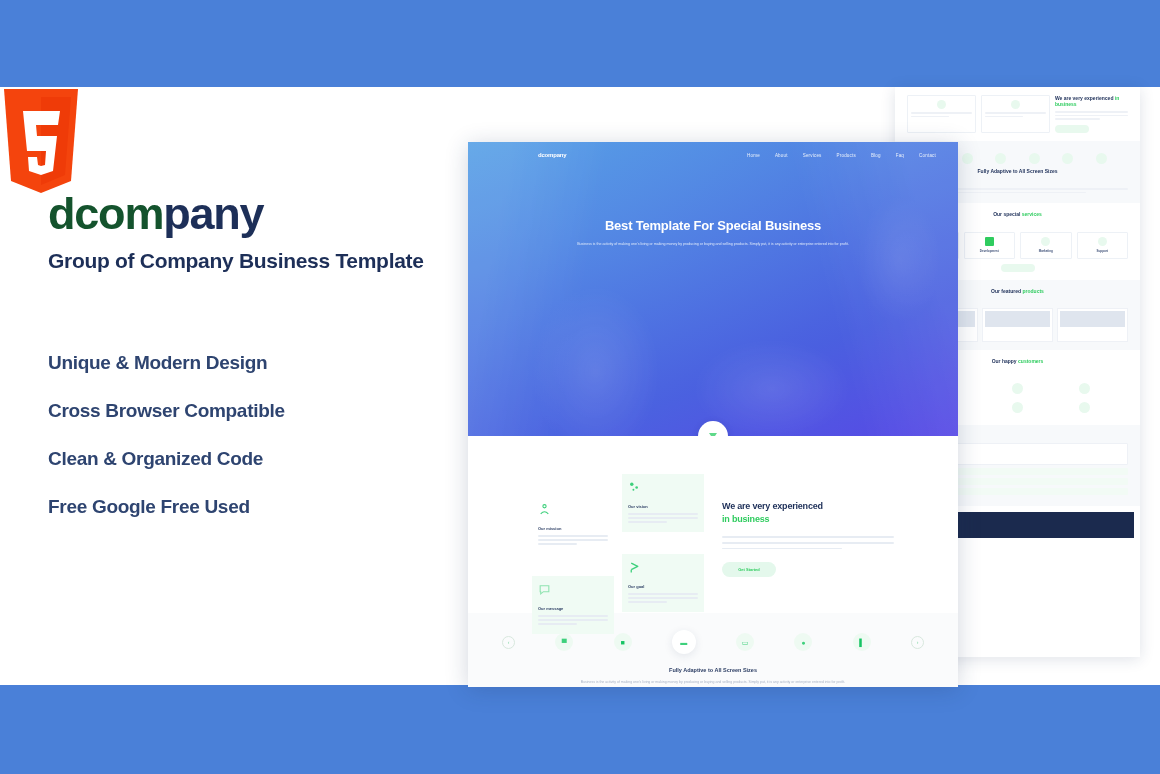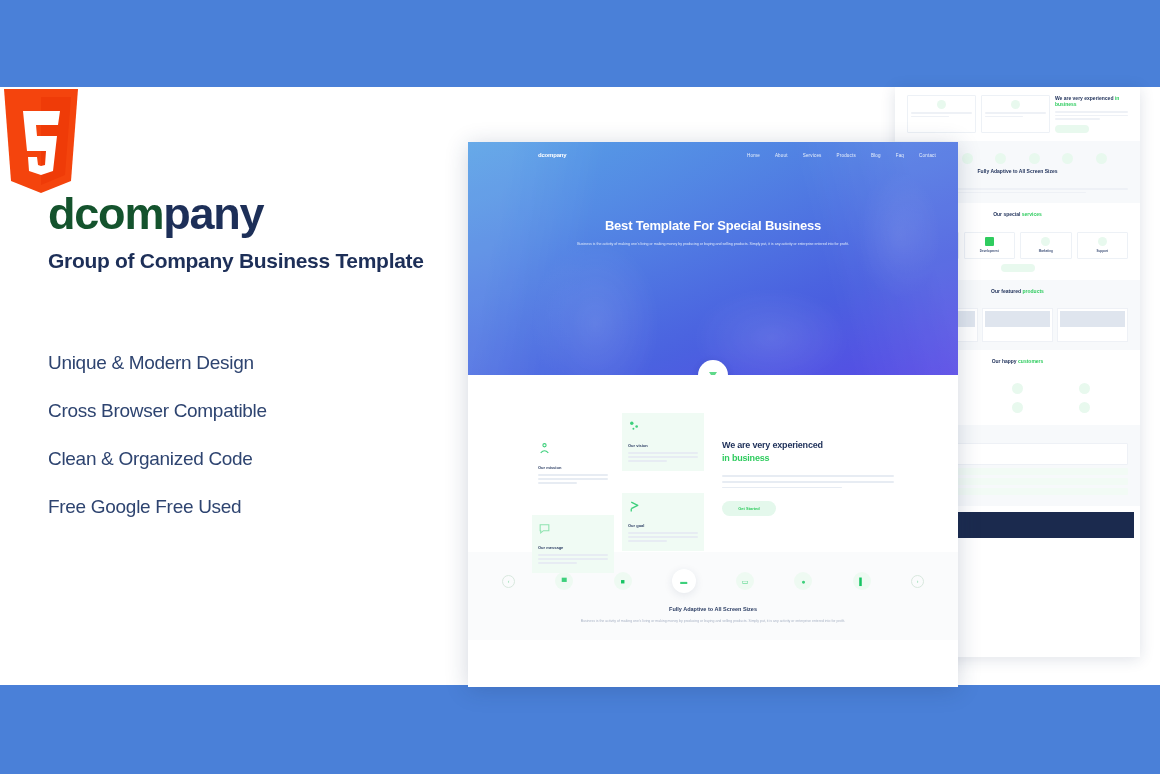--- a/index.html
+++ b/index.html
@@ -43,21 +43,21 @@
     position:absolute; left:48px; top:162px;
     font-size:21px; font-weight:bold; color:#1d2f58;
     letter-spacing:-0.3px;
   }
 
   .features {
     position:absolute; left:48px; top:265px;
     list-style:none;
   }
   .features li {
-    font-size:19px; font-weight:normal; color:#2e4470;
+    font-size:19px; font-weight:bold; color:#2e4470;
     margin-bottom:26px; letter-spacing:-0.3px;
   }
 
   
   .mock-back {
     position:absolute; left:895px; top:87px;
     width:245px; height:570px;
     background:#ffffff;
     box-shadow:0 2px 14px rgba(30,50,90,0.14);
     overflow:hidden;
@@ -126,21 +126,21 @@
   
   .mock-front {
     position:absolute; left:468px; top:142px;
     width:490px; height:545px;
     background:#ffffff;
     box-shadow:0 3px 22px rgba(30,50,90,0.20);
     overflow:hidden;
   }
 
   .mf-hero {
-    position:relative; height:233px;
+    position:relative; height:294px;
     background:
       linear-gradient(160deg, rgba(86,160,230,0.88) 0%, rgba(74,96,224,0.92) 70%, rgba(88,72,230,0.94) 100%),
       radial-gradient(ellipse at 22% 30%, #6fb3ea 0%, rgba(90,140,225,0) 55%),
       radial-gradient(ellipse at 72% 62%, #4a55d8 0%, rgba(74,85,216,0) 60%),
       linear-gradient(120deg,#5ba0e6,#4a5ad8);
     overflow:hidden;
   }
   .mf-photo {
     position:absolute; inset:0;
     background:

